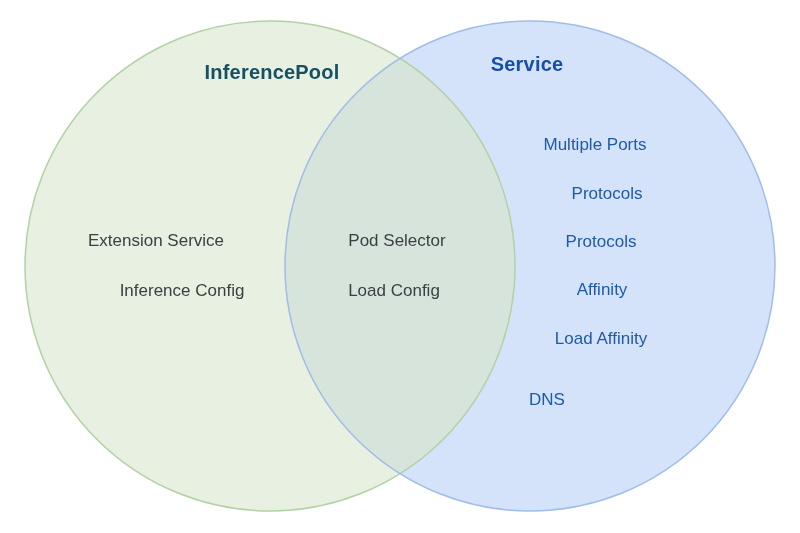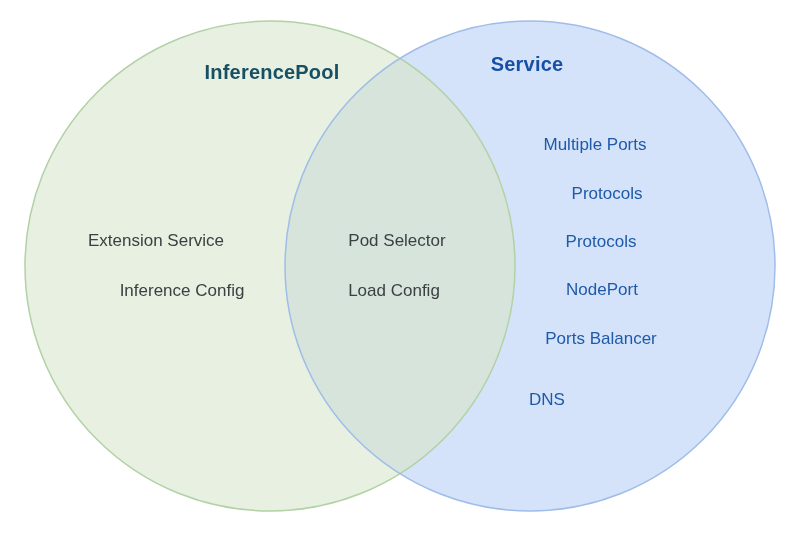--- a/index.html
+++ b/index.html
@@ -76,17 +76,17 @@
 
   <div class="label item left-item li0">Extension Service</div>
   <div class="label item left-item li1">Inference Config</div>
 
   <div class="label item overlap-item ov0">Pod Selector</div>
   <div class="label item overlap-item ov1">Load Config</div>
 
   <div class="label item right-item r0">Multiple Ports</div>
   <div class="label item right-item r1">Protocols</div>
   <div class="label item right-item r2">Protocols</div>
-  <div class="label item right-item r3">NodePort</div>
-  <div class="label item right-item r4">Ports Balancer</div>
+  <div class="label item right-item r3">Affinity</div>
+  <div class="label item right-item r4">Load Affinity</div>
   <div class="label item right-item r6">DNS</div>
 
 </div>
 
 </body></html>

